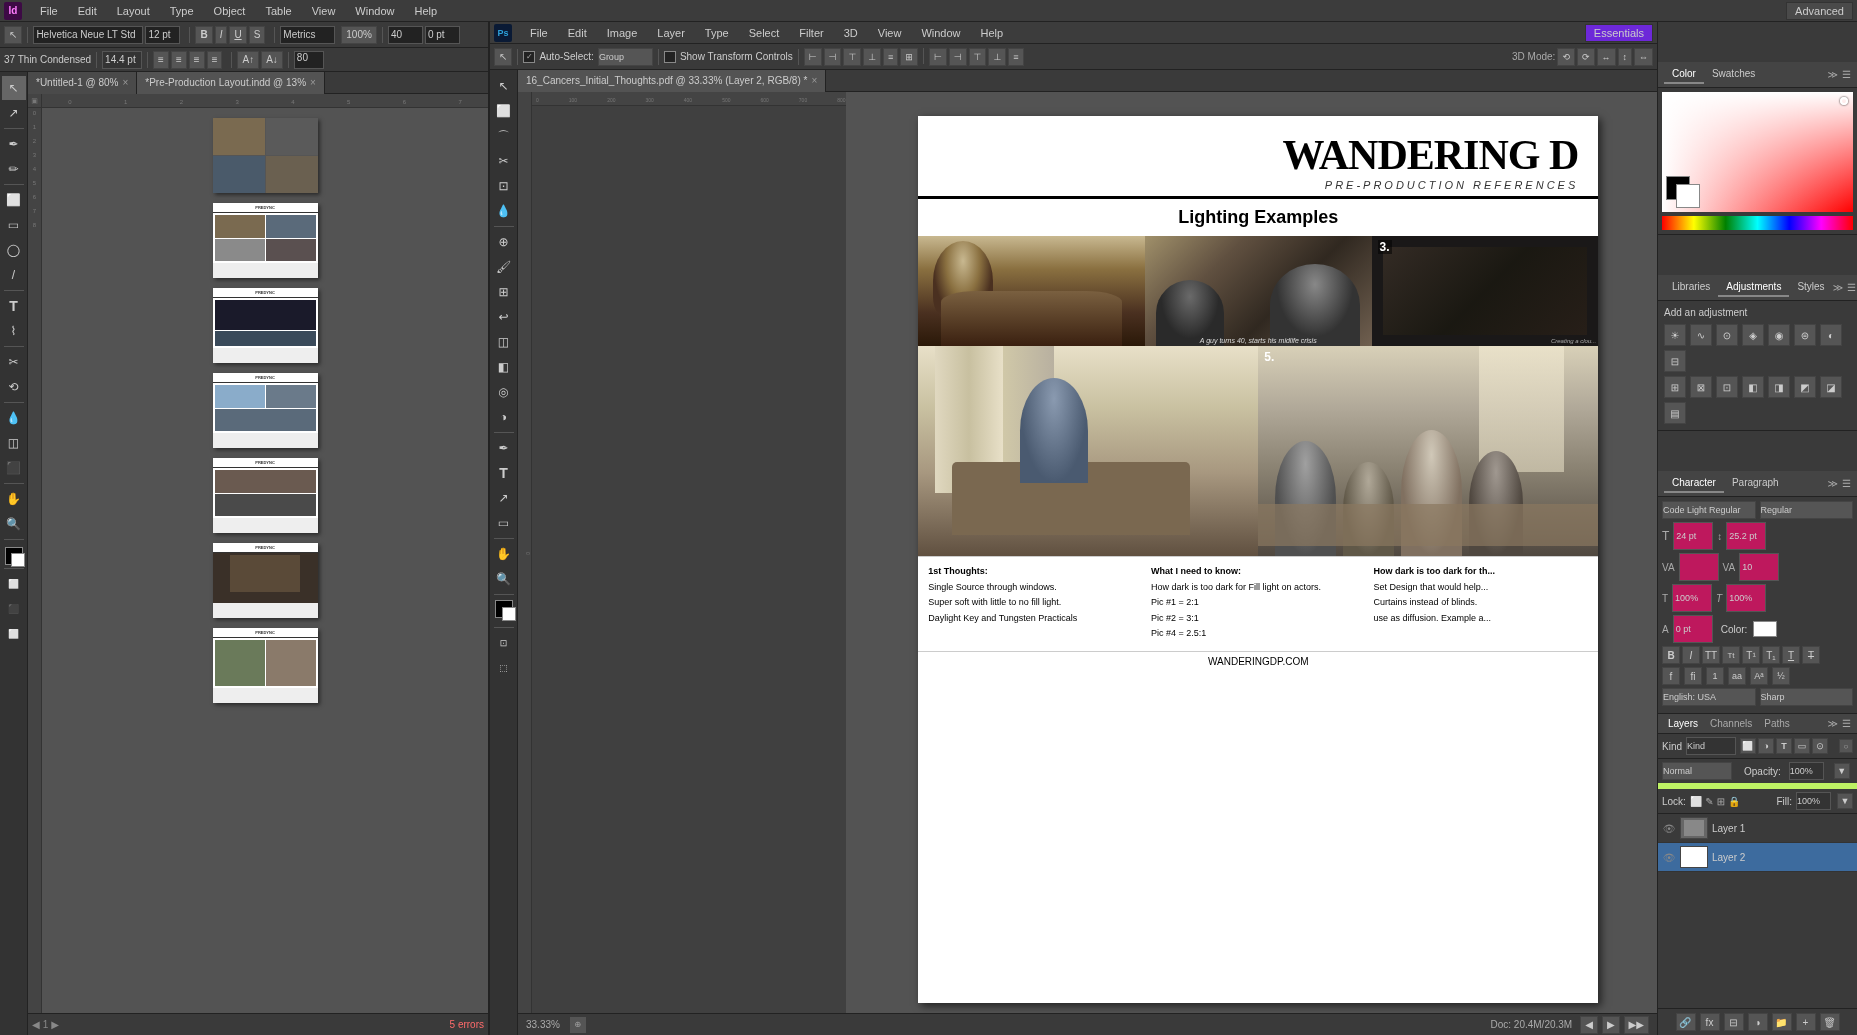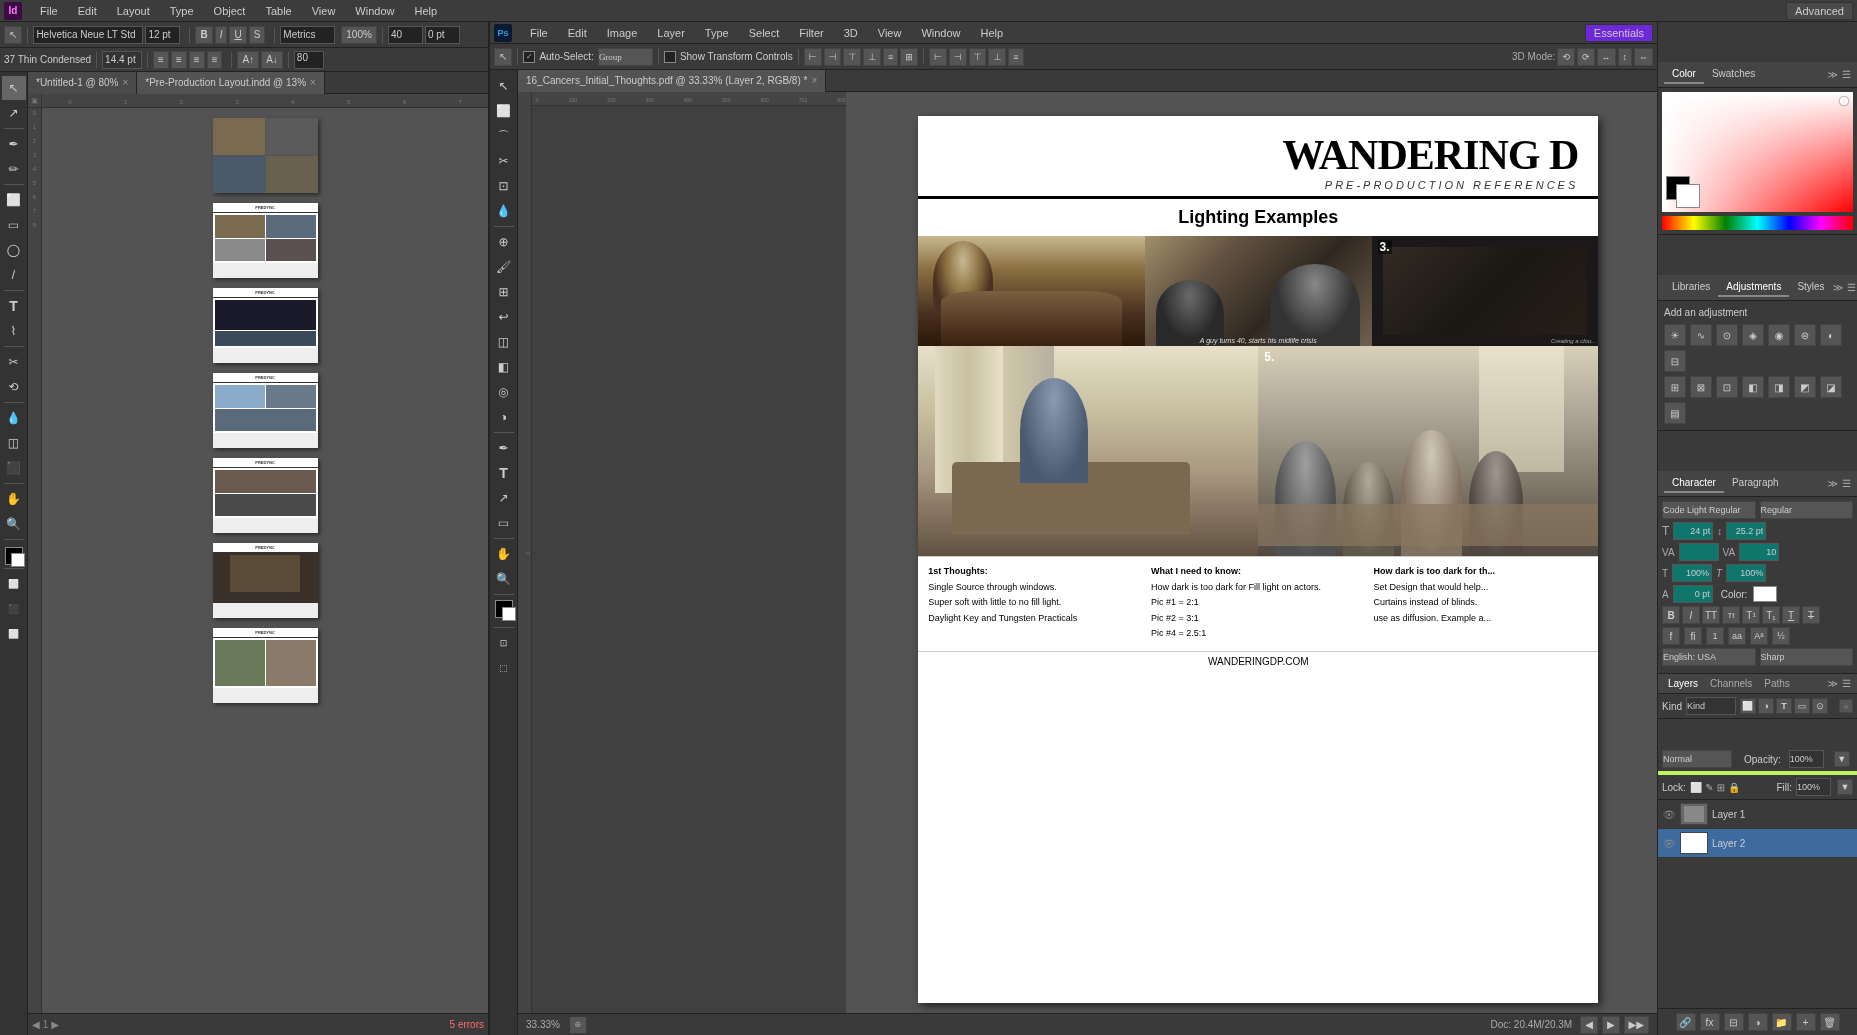--- a/index.html
+++ b/index.html
@@ -89,39 +89,39 @@
     
     .color-panel { padding: 4px; }
     .color-spectrum { width: 100%; height: 14px; background: linear-gradient(to right, red, yellow, green, cyan, blue, magenta, red); margin-top: 4px; }
     .fg-box { width: 24px; height: 24px; background: black; border: 1px solid #888; }
     .bg-box { width: 24px; height: 24px; background: white; border: 1px solid #888; margin-left: -14px; margin-top: 8px; }
 
     
     .char-panel { padding: 4px; font-size: 10px; color: #ccc; }
     .char-row { display: flex; align-items: center; gap: 4px; margin-bottom: 3px; }
     .char-select { background: #555; border: 1px solid #444; color: #ccc; font-size: 9px; height: 18px; flex: 1; }
-    .char-input { background: #0f766e; border: 1px solid #555; color: #ccc; font-size: 9px; height: 18px; width: 40px; padding: 0 2px; text-align: right; }
+    .char-input { background: #be185d; border: 1px solid #555; color: #ccc; font-size: 9px; height: 28px; width: 40px; padding: 0 2px; }
     .char-icon { font-size: 10px; color: #aaa; }
 
     
     .adj-panel { padding: 6px; font-size: 10px; color: #ccc; }
     .adj-title { margin-bottom: 6px; }
     .adj-icons { display: flex; gap: 4px; flex-wrap: wrap; }
     .adj-icon { width: 22px; height: 22px; background: #555; border: 1px solid #444; display: flex; align-items: center; justify-content: center; font-size: 10px; color: #ccc; cursor: pointer; }
 
     
     .layers-panel { flex: 1; display: flex; flex-direction: column; }
     .layers-header-tabs { display: flex; gap: 4px; }
     .layers-tab { font-size: 10px; color: #aaa; cursor: pointer; padding: 1px 4px; }
     .layers-tab.active { color: white; }
     .layers-toolbar { display: flex; align-items: center; padding: 3px 4px; gap: 4px; background: #3a3a3a; border-bottom: 1px solid #222; }
     .layers-filter { background: #333; border: 1px solid #555; color: #ccc; font-size: 9px; height: 18px; width: 50px; }
     .layers-filter-icons { display: flex; gap: 2px; }
     .layers-filter-icon { width: 16px; height: 16px; background: #555; border: 1px solid #444; display: flex; align-items: center; justify-content: center; font-size: 9px; color: #ccc; cursor: pointer; }
-    .blend-row { display: flex; align-items: center; gap: 8px; padding: 3px 4px; background: #3a3a3a; border-bottom: 4px solid #bef264; font-size: 10px; color: #ccc; margin-top: 28px; }
+    .blend-row { display: flex; align-items: center; gap: 8px; padding: 3px 4px; background: #3a3a3a; border-bottom: 6px solid #bef264; font-size: 10px; color: #ccc; }
     .blend-select { background: #555; border: 1px solid #444; color: #ccc; font-size: 9px; height: 18px; width: 70px; }
     .opacity-input { background: #333; border: 1px solid #555; color: #ccc; font-size: 9px; height: 18px; width: 35px; }
     .lock-row { display: flex; align-items: center; gap: 4px; padding: 3px 4px; background: #3a3a3a; border-bottom: 1px solid #222; font-size: 10px; color: #ccc; }
     .lock-icons { display: flex; gap: 3px; }
     .lock-icon { font-size: 10px; color: #aaa; }
     .layer-item { display: flex; align-items: center; padding: 3px 4px; gap: 4px; border-bottom: 1px solid #333; cursor: pointer; }
     .layer-item.active { background: #3d6b9e; }
     .layer-vis { width: 14px; height: 14px; display: flex; align-items: center; justify-content: center; font-size: 10px; color: #888; }
     .layer-thumb { width: 28px; height: 22px; background: #555; border: 1px solid #444; }
     .layer-thumb.white { background: white; }
@@ -434,21 +434,21 @@
       <div style="flex:1"></div>
       <div class="workspace-label">Essentials</div>
     </div>
 
     <div class="ps-toolbar-top">
       <div class="tb-btn">↖</div>
       <div class="separator"></div>
       <div class="cb-row">
         <div class="cb">✓</div>
         <span>Auto-Select:</span>
-        <select style="background:#555; border:1px solid #444; color:#ccc; font-size:9px; height:18px; width:55px;font-family:Liberation Serif, serif;">
+        <select style="background:#555; border:1px solid #444; color:#ccc; font-size:9px; height:18px; width:55px;">
           <option>Group</option>
         </select>
       </div>
       <div class="separator"></div>
       <div class="cb-row">
         <div class="cb"></div>
         <span>Show Transform Controls</span>
       </div>
       <div class="separator"></div>
       <div style="display:flex; gap:2px;">

